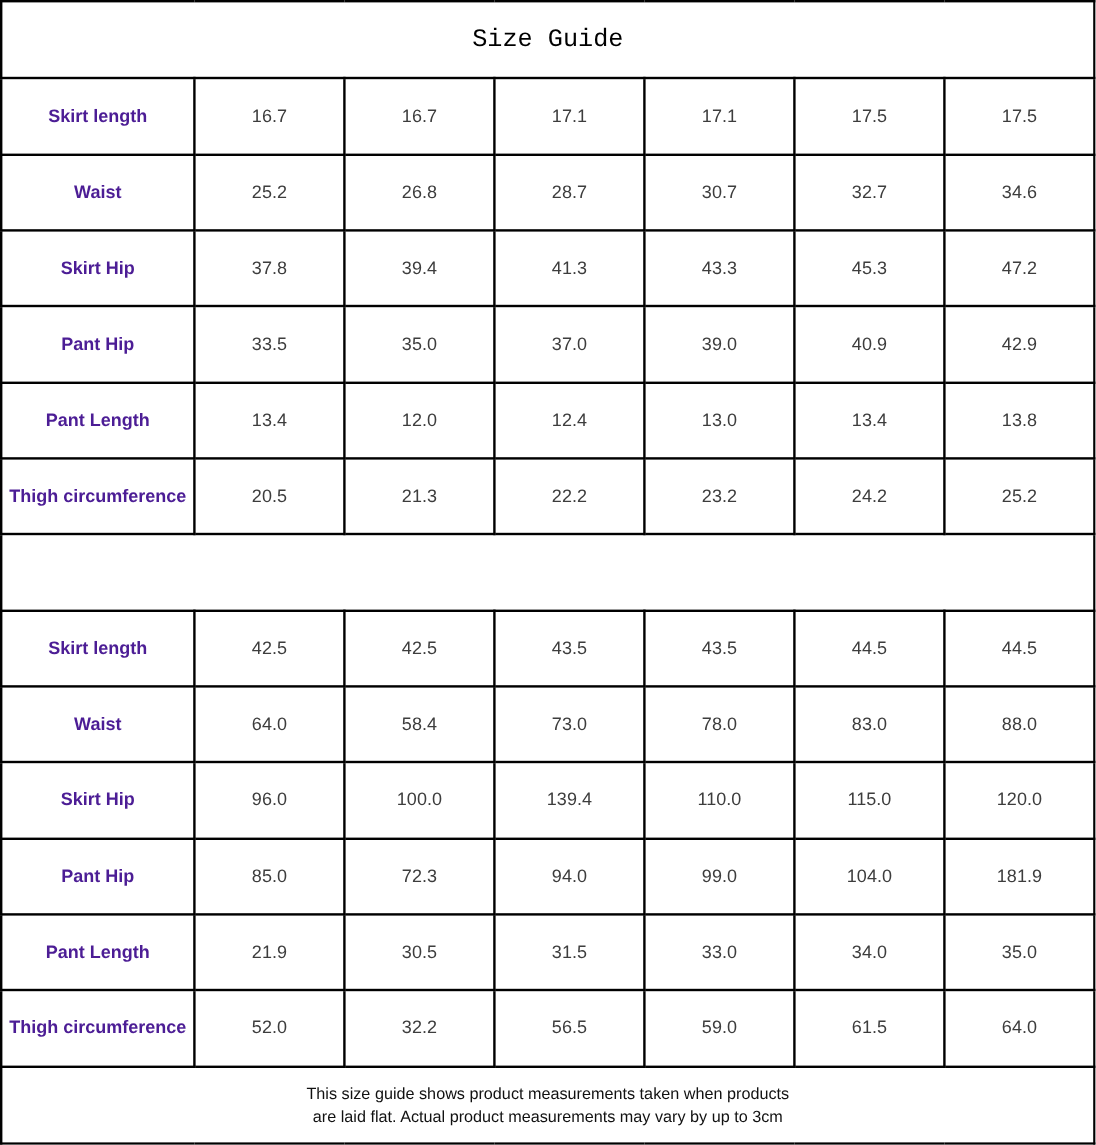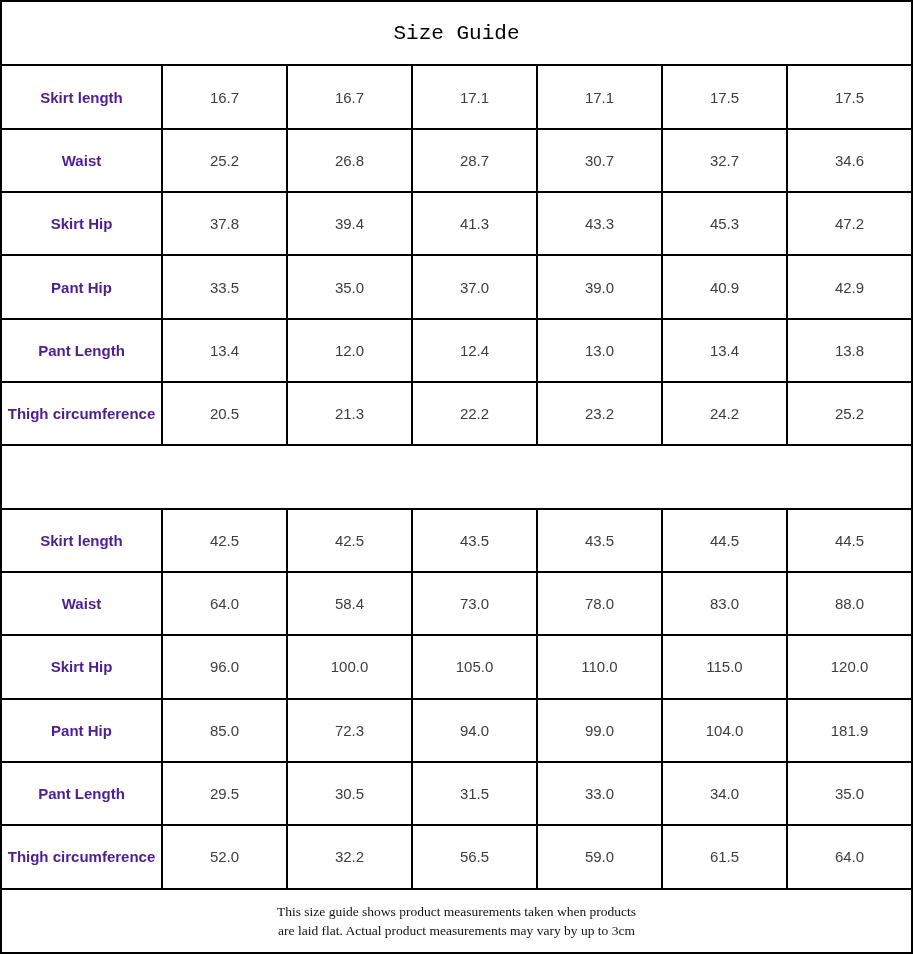--- a/index.html
+++ b/index.html
@@ -53,21 +53,21 @@
   .value-cell {
     font-family: "Liberation Sans", sans-serif;
     font-size: 15px;
     font-weight: 400;
     color: #3d3d3d;
   }
   .gap-cell {
     background: #ffffff;
   }
   .footer-cell {
-    font-family: Liberation Serif, serif;
+    font-family: Liberation Sans, sans-serif;
     font-size: 13.5px;
     color: #111111;
   }
   .footer-cell div {
     line-height: 19px;
   }
 </style>
 </head>
 <body>
 
@@ -168,37 +168,37 @@
           <td class="value-cell">58.4</td>
           <td class="value-cell">73.0</td>
           <td class="value-cell">78.0</td>
           <td class="value-cell">83.0</td>
           <td class="value-cell">88.0</td>
         </tr>
         <tr class="grid-row">
           <td class="label-cell">Skirt Hip</td>
           <td class="value-cell">96.0</td>
           <td class="value-cell">100.0</td>
-          <td class="value-cell">105.0</td>
+          <td class="value-cell">139.4</td>
           <td class="value-cell">110.0</td>
           <td class="value-cell">115.0</td>
           <td class="value-cell">120.0</td>
         </tr>
         <tr class="grid-row">
           <td class="label-cell">Pant Hip</td>
           <td class="value-cell">85.0</td>
           <td class="value-cell">72.3</td>
           <td class="value-cell">94.0</td>
           <td class="value-cell">99.0</td>
           <td class="value-cell">104.0</td>
           <td class="value-cell">181.9</td>
         </tr>
         <tr class="grid-row">
           <td class="label-cell">Pant Length</td>
-          <td class="value-cell">29.5</td>
+          <td class="value-cell">21.9</td>
           <td class="value-cell">30.5</td>
           <td class="value-cell">31.5</td>
           <td class="value-cell">33.0</td>
           <td class="value-cell">34.0</td>
           <td class="value-cell">35.0</td>
         </tr>
         <tr class="grid-row">
           <td class="label-cell">Thigh circumference</td>
           <td class="value-cell">52.0</td>
           <td class="value-cell">32.2</td>

